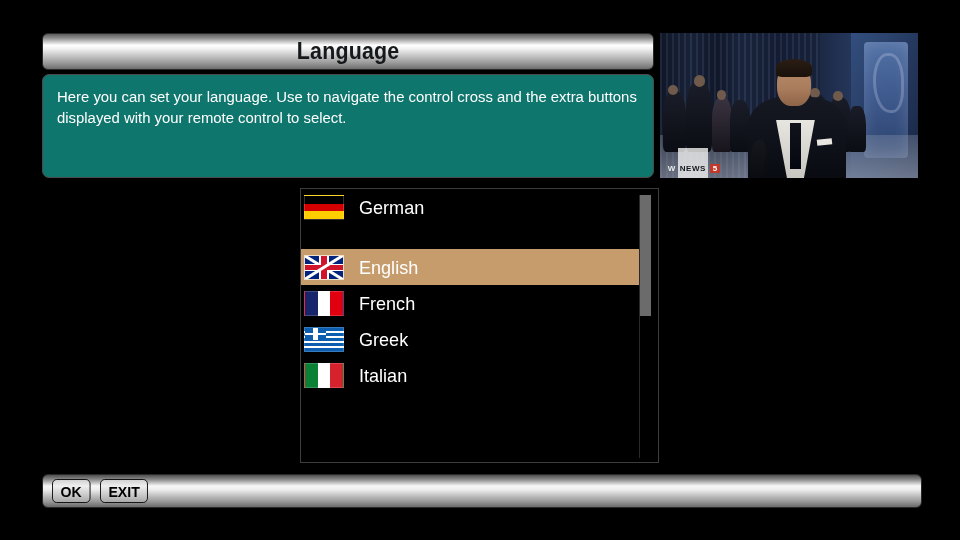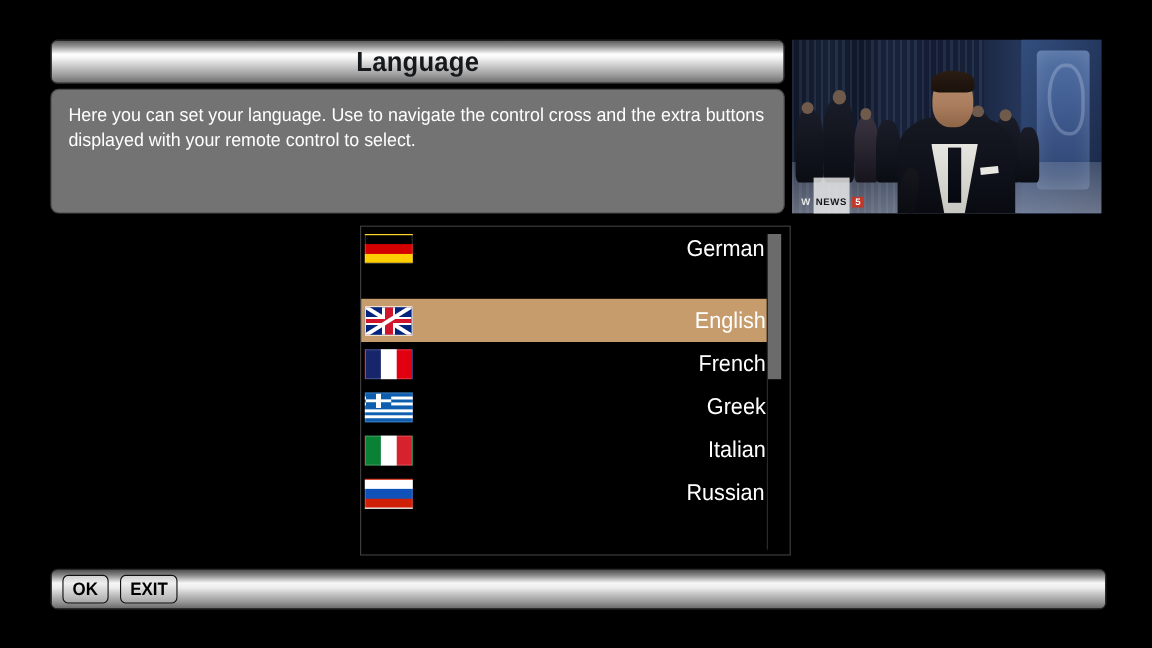--- a/index.html
+++ b/index.html
@@ -24,21 +24,21 @@
   }
   #title-text{
     font-size:23px; color:#16191c; letter-spacing:.2px;
     font-family:"Liberation Sans", sans-serif;
     transform:scaleX(.93); transform-origin:center;
   }
 
   
   #desc-box{
     position:absolute; left:42px; top:74px; width:612px; height:104px;
-    background:#737373; border:1px solid #4a4a4a; border-radius:7px;
+    background:#0f766e; border:1px solid #4a4a4a; border-radius:7px;
     padding:12px 14px 0 14px;
   }
   #desc-text{
     color:#ffffff; font-size:15.5px; line-height:1.33;
     transform:scaleX(.96); transform-origin:left top;
     width:104%;
   }
 
   
   #video-panel{
@@ -141,21 +141,20 @@
 
   
   #list-panel{
     position:absolute; left:300px; top:188px; width:359px; height:275px;
     background:#000; border:1px solid #3d3d3d;
   }
   #list-rows{ position:absolute; left:0; top:0; width:340px; }
   .list-row{
     height:36px; display:flex; align-items:center;
     padding-left:3px;
-    justify-content:space-between;
   }
   .list-row.selected{ background:#c69c6d;margin-top:24px; }
   .flag{
     width:40px; height:25px; margin-right:15px;
     border:1px solid rgba(255,255,255,.18);
     position:relative; overflow:hidden; flex:0 0 auto;
     background:#111;
   }
   .list-row.selected .flag{ border-color:#efe0cc; }
   .row-label{
@@ -305,24 +304,20 @@
         <span class="row-label">French</span>
       </div>
       <div class="list-row">
         <div class="flag f-greek"></div>
         <span class="row-label">Greek</span>
       </div>
       <div class="list-row">
         <div class="flag f-italian"></div>
         <span class="row-label">Italian</span>
       </div>
-      <div class="list-row">
-        <div class="flag f-russian"></div>
-        <span class="row-label">Russian</span>
-      </div>
     </div>
   <div id="scroll-track">
     <div id="scroll-thumb" style="height: 46%;"></div>
   </div>
 </div>
 
 <div id="bottom-bar">
   <div class="nav-btn">OK</div>
   <div class="nav-btn">EXIT</div>
 </div>

